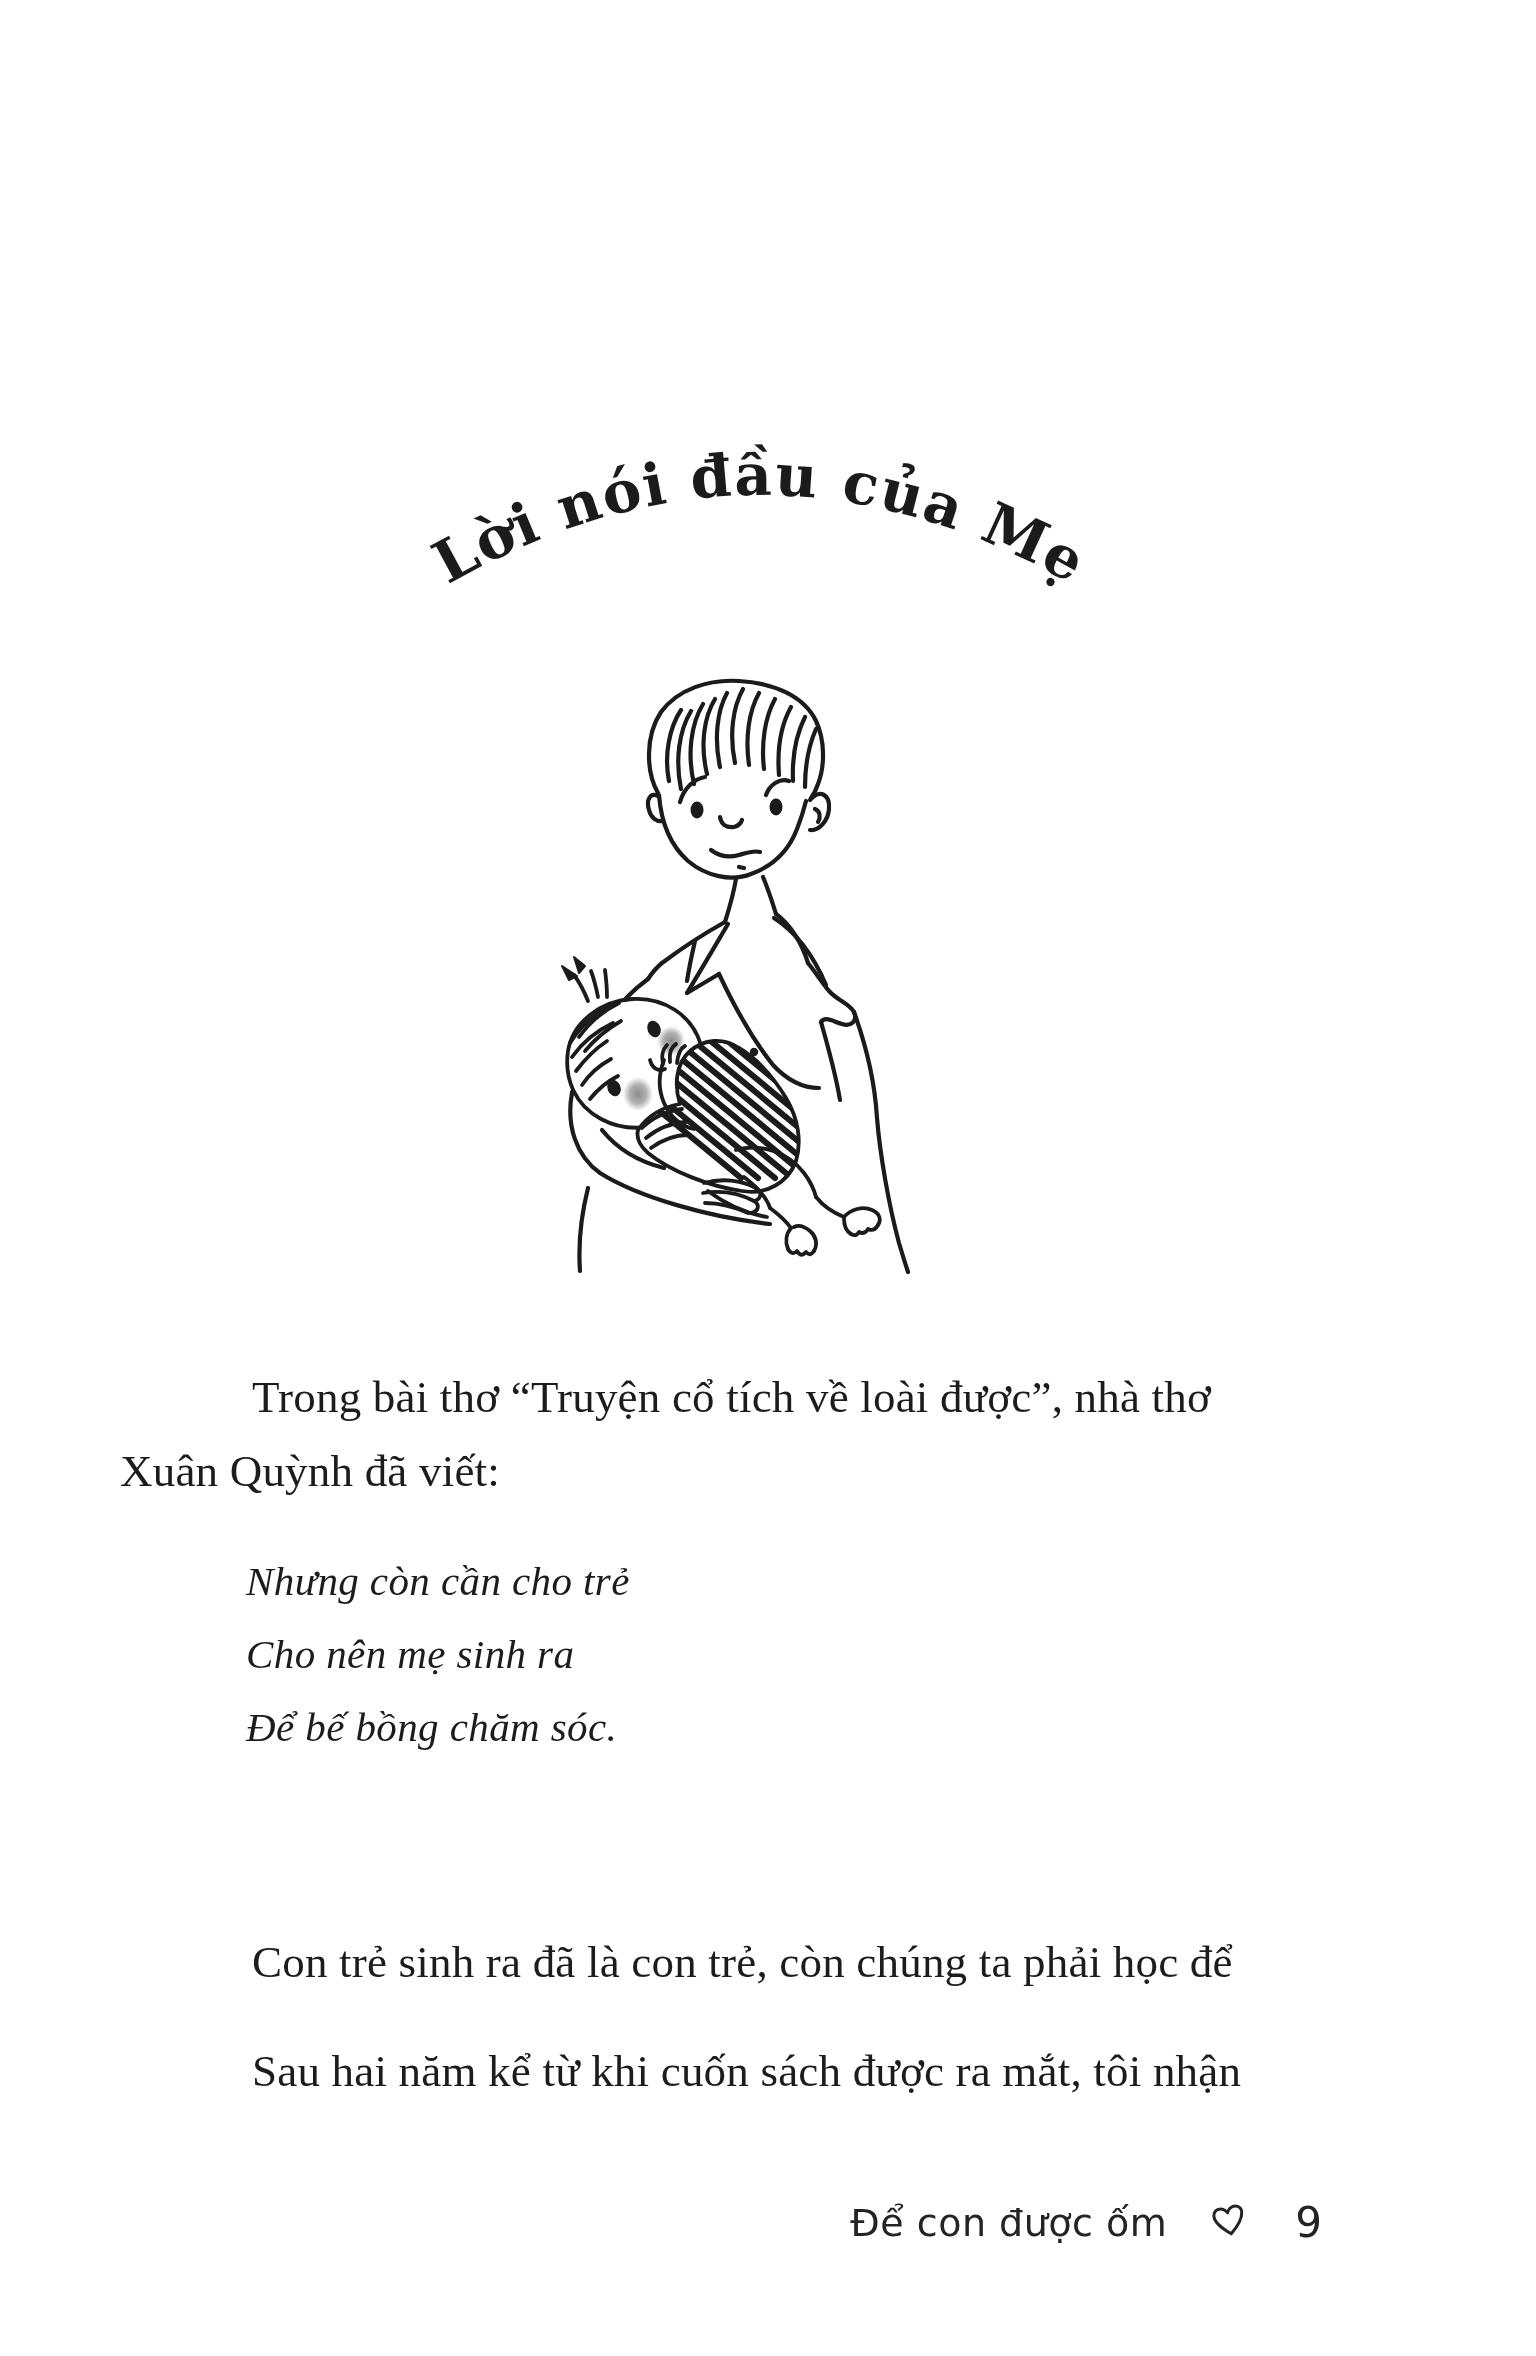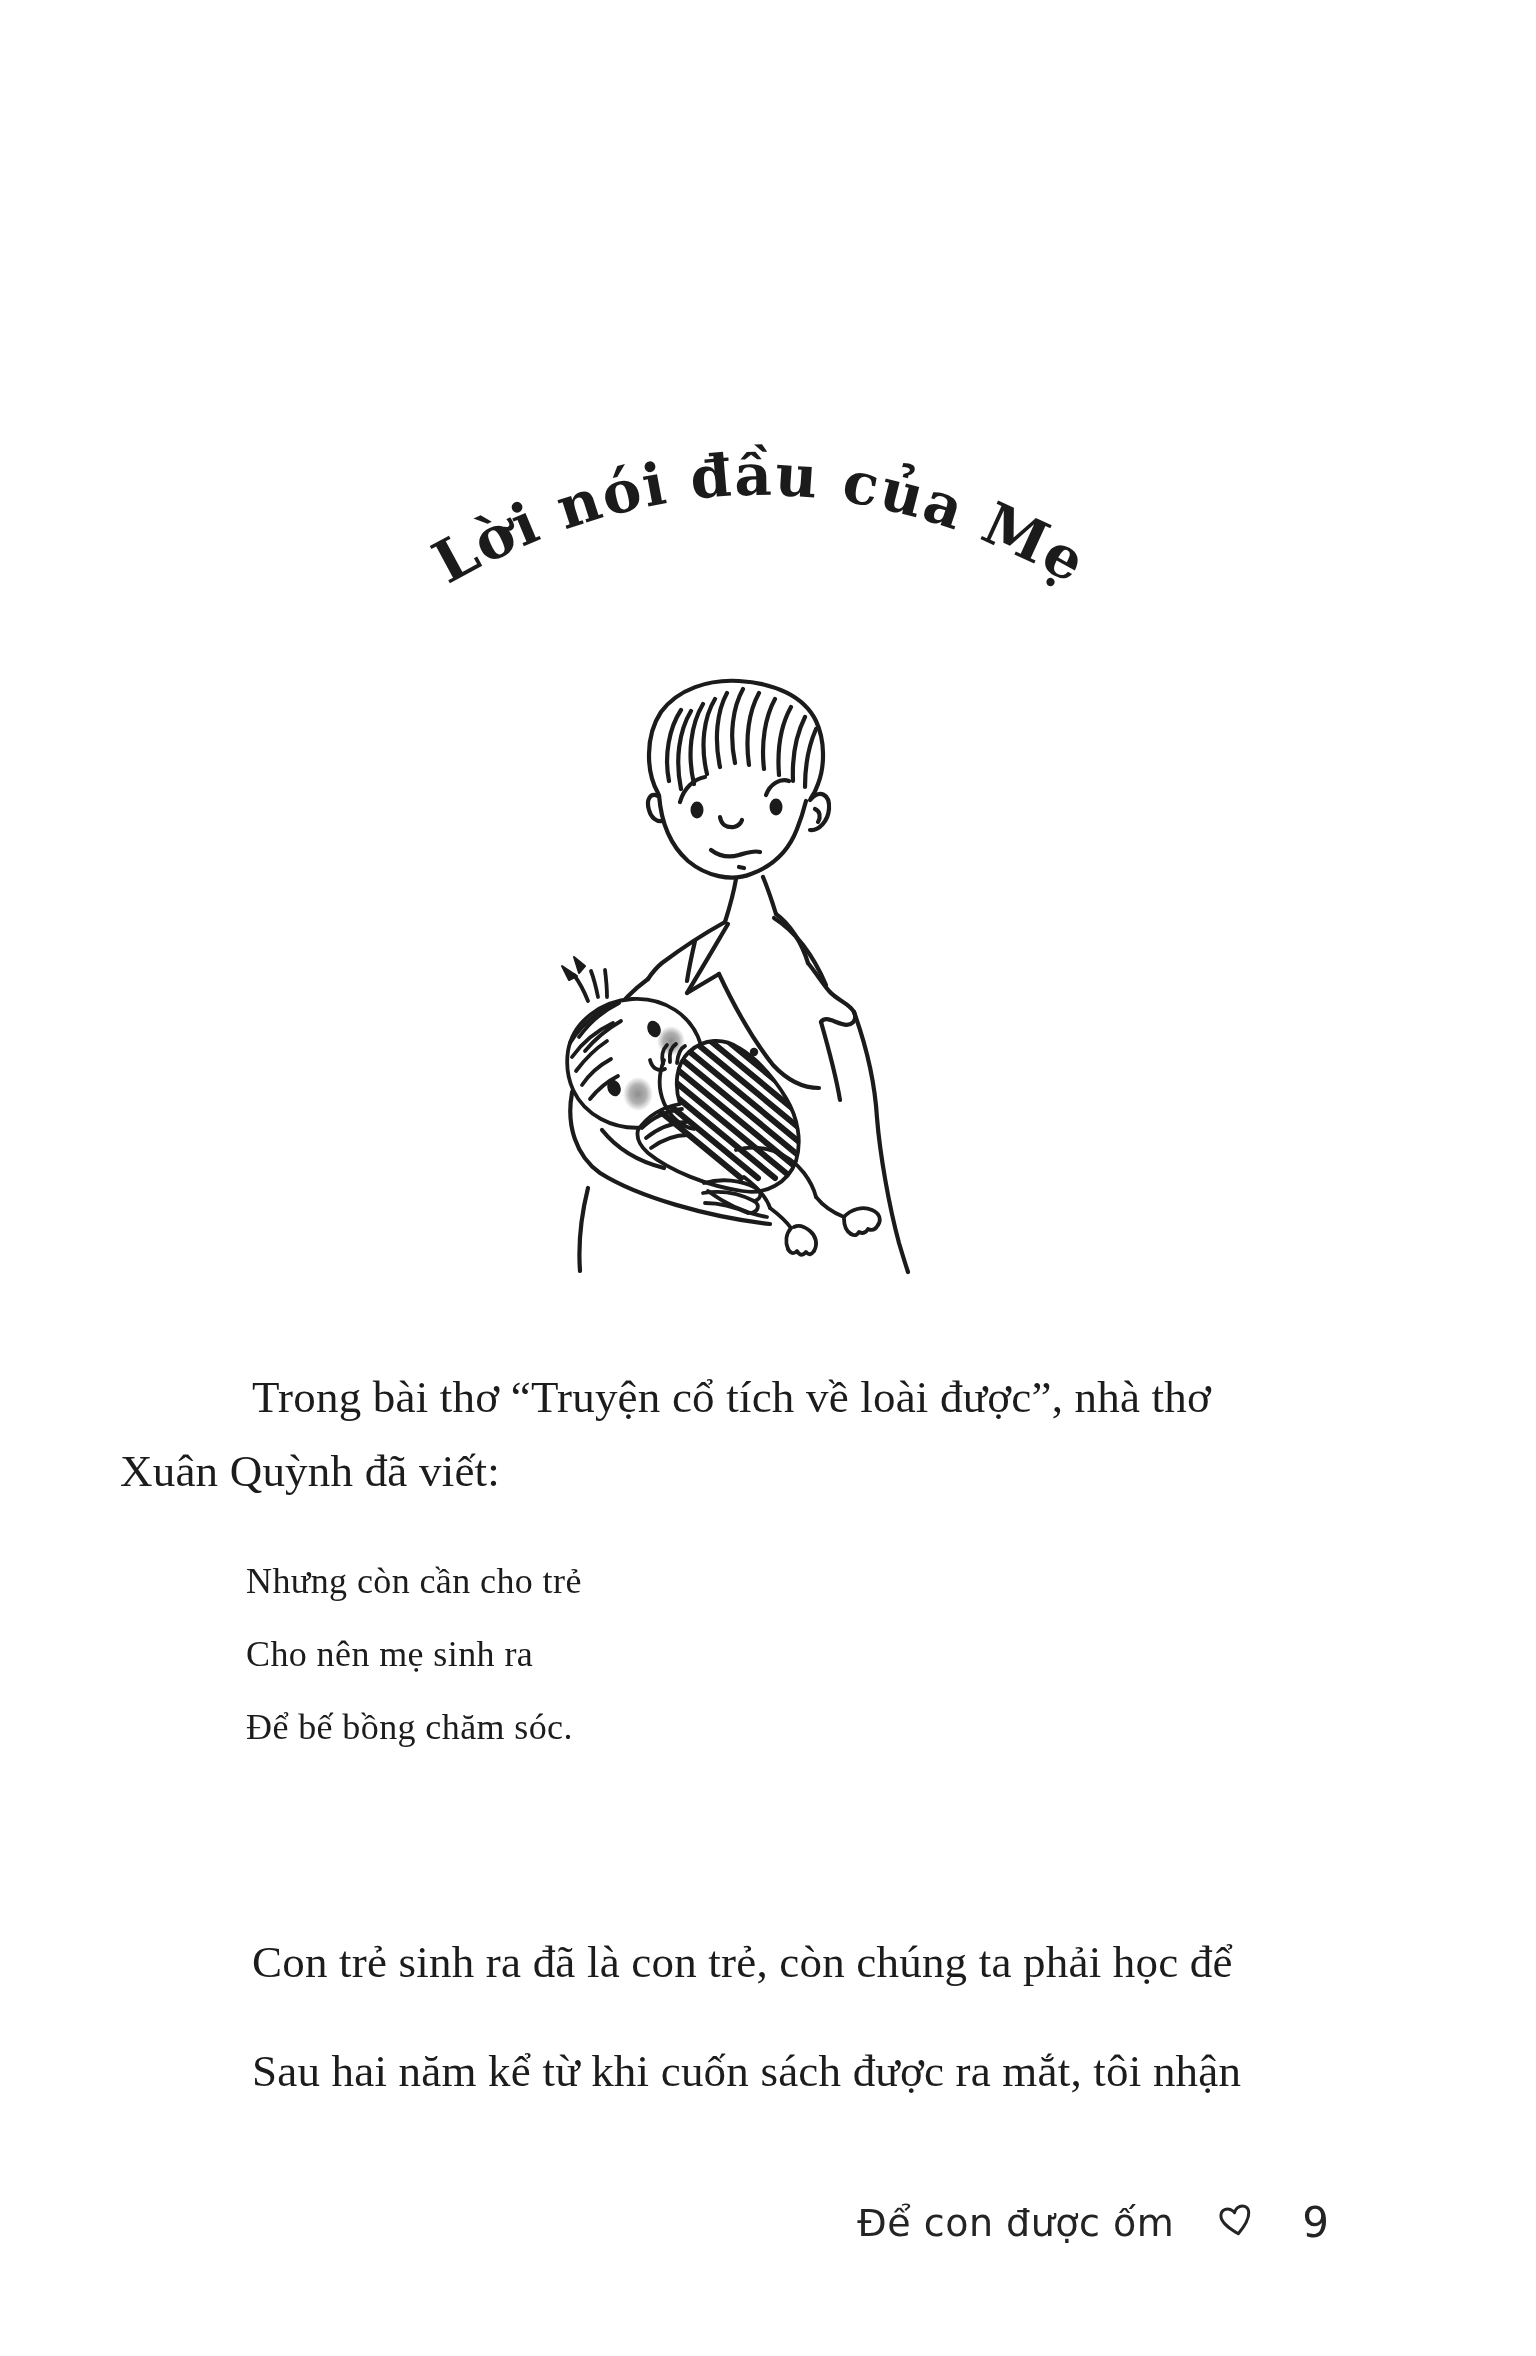--- a/index.html
+++ b/index.html
@@ -9,24 +9,24 @@
   }
   .title-svg{position:absolute;left:400px;top:420px;overflow:visible}
   .arc-text{font-family:"DejaVu Serif",serif;font-weight:bold;font-size:58px;letter-spacing:2px;fill:#1b1b1b}
   .illu{position:absolute;left:558px;top:660px}
   .para{position:absolute;left:120px;width:1330px;font-size:45px;line-height:74px;letter-spacing:.2px}
   .line{white-space:nowrap}
   .line.indent{padding-left:132px}
   .p1{top:1360px}
   .p2{top:1925px}
   .p3{top:2034px}
-  .poem{position:absolute;left:246px;top:1545px;font-size:36px;line-height:73px;}
+  .poem{position:absolute;left:246px;top:1545px;font-size:41px;line-height:73px;font-style:italic}
   .poem .line{letter-spacing:.4px}
   .footer{
-    position:absolute;top:2198px;left:7px;width:1322px;
+    position:absolute;top:2198px;left:0;width:1322px;
     display:flex;justify-content:flex-end;align-items:center;gap:44px;
     font-family:"DejaVu Sans",sans-serif;color:#242424;
   }
   .book-title{font-size:38px;letter-spacing:.5px}
   .page-num{font-size:42px;margin-left:4px}
   .heart-svg{transform:rotate(-10deg);margin-top:-4px}
 </style>
 </head>
 <body>
 

